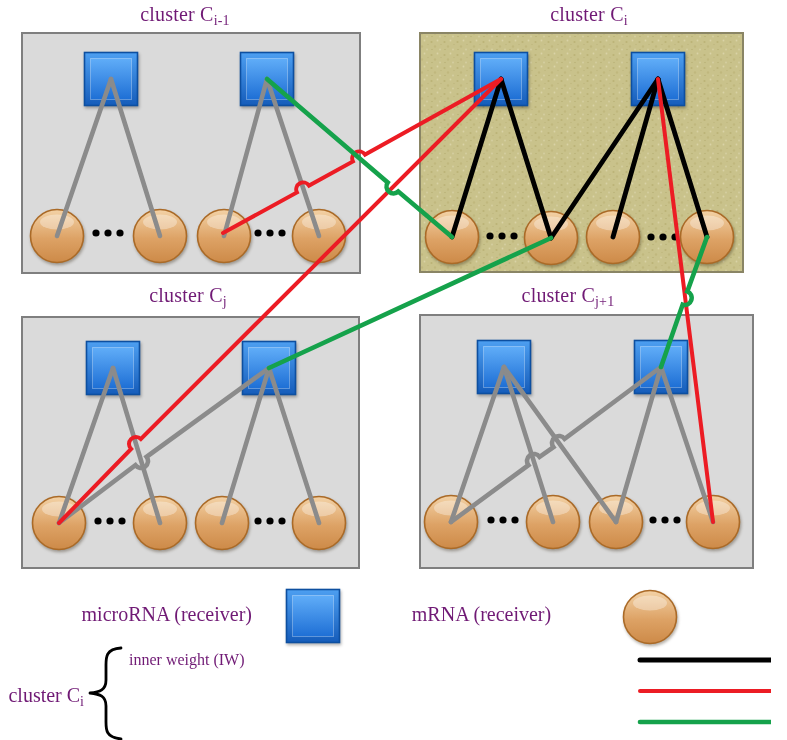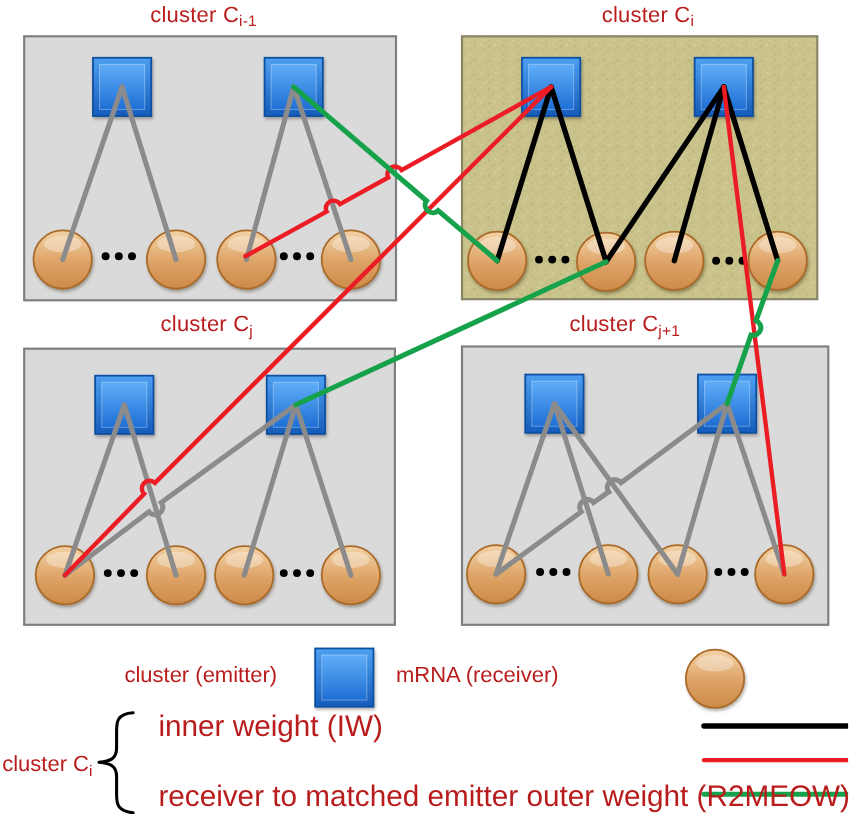--- a/index.html
+++ b/index.html
@@ -1,34 +1,34 @@
 <!DOCTYPE html>
 <html><head>
 <meta charset="utf-8">
 <style>
   html,body{margin:0;padding:0;background:#ffffff;}
   #stage{
     position:relative;width:771px;height:740px;background:#ffffff;overflow:hidden;
-    font-family:Liberation Sans, sans-serif;color:#b91c1c;
+    font-family:Liberation Serif, serif;color:#701a75;
   }
   #diagram-svg{position:absolute;left:0;top:0;width:787px;height:740px;}
   .ctitle{
     position:absolute;transform:translateX(-50%);font-size:20px;line-height:24px;
     white-space:nowrap;letter-spacing:0.2px;
   }
   .ctitle .sub, .leg-label .sub{font-size:14px;vertical-align:-4px;}
   #t-im1{left:185px;top:2px;}
   #t-i{left:589px;top:2px;}
   #t-j{left:188px;top:283px;}
   #t-jp1{left:568px;top:283px;text-align:right;}
   .leg-label{position:absolute;font-size:20px;line-height:24px;white-space:nowrap;}
   #lab-mirna{left:0;width:252px;text-align:right;top:602px;}
-  #lab-mrna{left:360px;width:243px;text-align:left;top:602px;}
+  #lab-mrna{left:360px;width:243px;text-align:center;top:602px;}
   #lab-cci{left:0;width:84px;text-align:right;top:683px;}
-  .leg-row{position:absolute;left:144px;font-size:27px;line-height:24px;white-space:nowrap;}
+  .leg-row{position:absolute;left:129px;font-size:16px;line-height:24px;white-space:nowrap;}
   #row-iw{top:648px;}
   #row-e2mrow{top:681px;}
   #row-r2meow{top:712px;}
   .node-shadow{filter:drop-shadow(1.5px 2px 1.5px rgba(40,25,5,0.35));}
   .sq-shadow{filter:drop-shadow(1.5px 2px 1.5px rgba(0,0,0,0.30));}
 </style>
 </head>
 <body>
 
 <div id="stage">
@@ -244,20 +244,19 @@
         <line x1="640" y1="691" x2="782" y2="691" stroke="#ec1c24" stroke-width="4" stroke-linecap="round"></line>
         <line x1="640" y1="722" x2="782" y2="722" stroke="#15a24b" stroke-width="4.6" stroke-linecap="round"></line>
       </g>
   </svg>
 
   <div class="ctitle" id="t-im1"><span>cluster C</span><span class="sub">i-1</span></div>
   <div class="ctitle" id="t-i"><span>cluster C</span><span class="sub">i</span></div>
   <div class="ctitle" id="t-j"><span>cluster C</span><span class="sub">j</span></div>
   <div class="ctitle" id="t-jp1"><span>cluster C</span><span class="sub">j+1</span></div>
 
-  <div class="leg-label" id="lab-mirna">cluster (emitter)</div>
+  <div class="leg-label" id="lab-mirna">microRNA (receiver)</div>
   <div class="leg-label" id="lab-mrna">mRNA (receiver)</div>
   <div class="leg-label" id="lab-cci"><span>cluster C</span><span class="sub">i</span></div>
 
   <div class="leg-row" id="row-iw">inner weight (IW)</div>
-  <div class="leg-row" id="row-r2meow">receiver to matched emitter outer weight (R2MEOW)</div>
 
 </div>
 
 </body></html>

